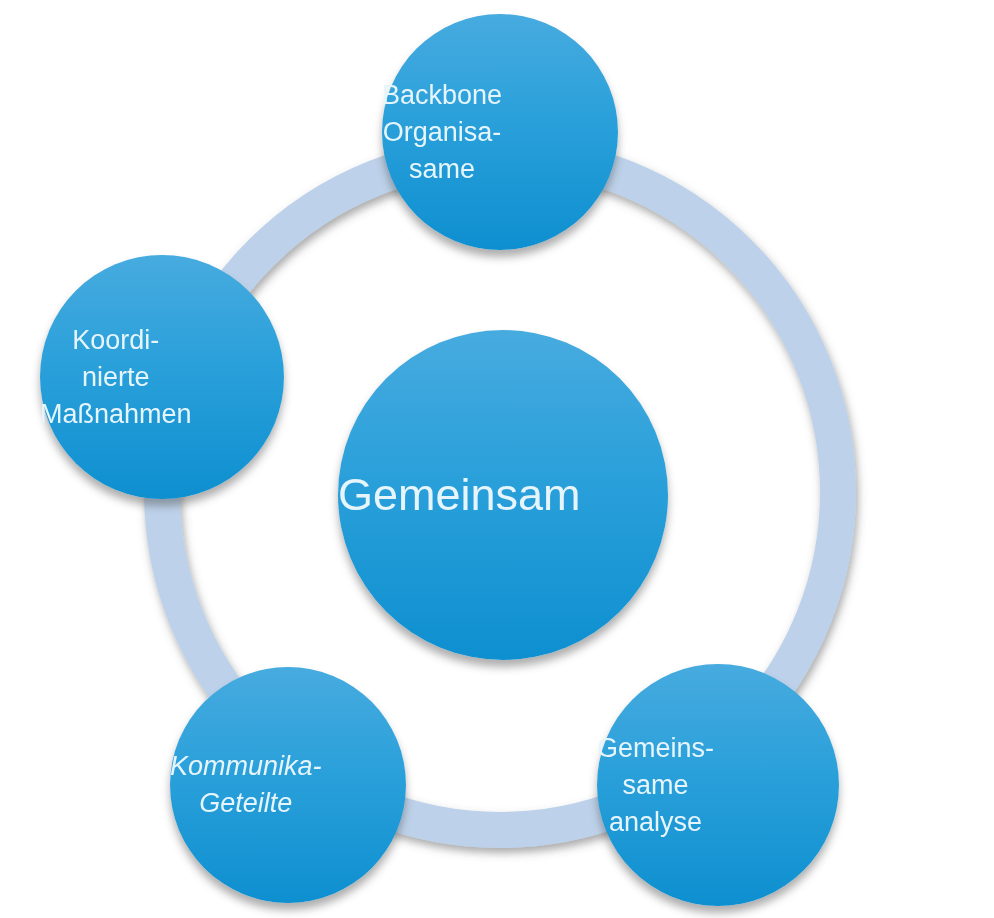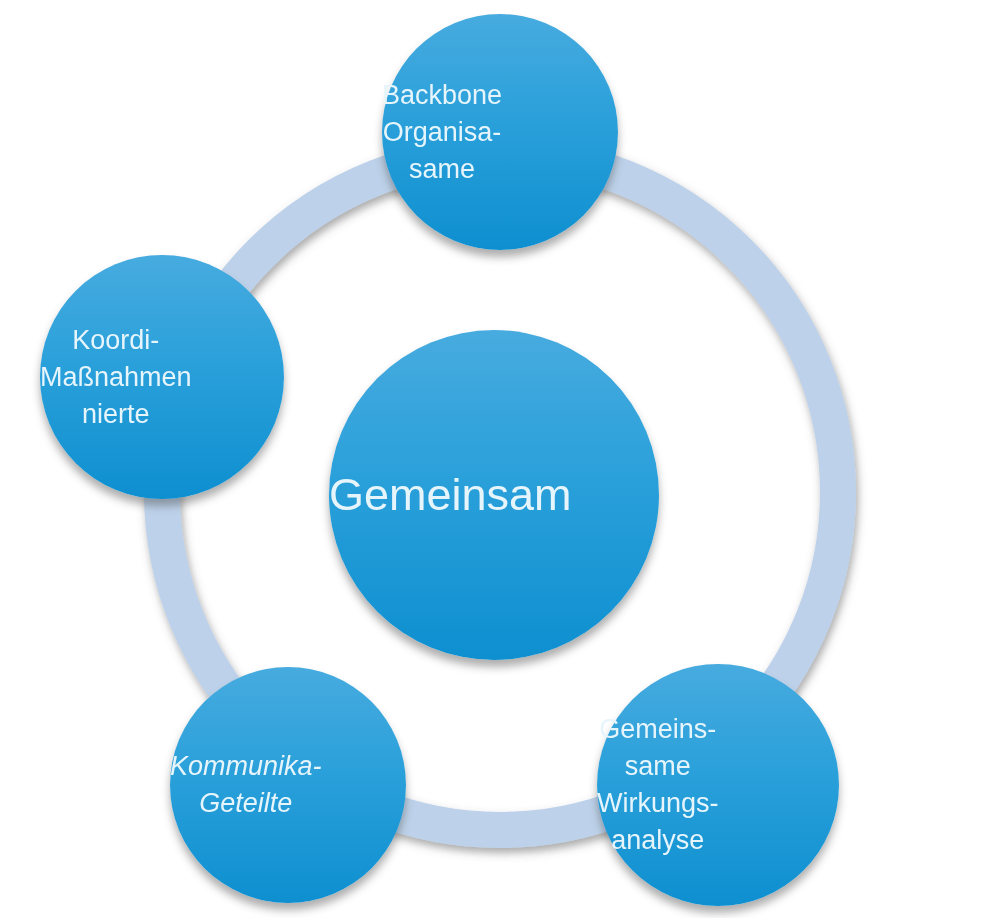--- a/index.html
+++ b/index.html
@@ -27,21 +27,21 @@
     justify-content: flex-start;
     text-align: center;
     color: #e6f5fc;
     z-index: 1;
   }
   .node .line { display: block; }
   .sat { font-size: 27px; line-height: 37px; }
   .center-node { font-size: 45px; line-height: 62px; }
 
   
-  .node-center        { left: 329px; top: 330px; width: 330px; height: 330px; }
+  .node-center        { left: 338px; top: 330px; width: 330px; height: 330px; }
   .node-top           { left: 382px; top:  14px; width: 236px; height: 236px; }
   .node-right         { left: 716px; top: 258px; width: 247px; height: 247px; }
   .node-bottom-right  { left: 597px; top: 664px; width: 242px; height: 242px; }
   .node-bottom-left   { left: 170px; top: 667px; width: 236px; height: 236px; font-style: italic; }
   .node-left          { left:  40px; top: 255px; width: 244px; height: 244px; }
 </style>
 </head>
 <body>
 
 <div class="canvas">
@@ -67,33 +67,32 @@
       <span class="line">Organisa-</span>
       <span class="line">same</span>
     </div>
   </div>
 
 
   <div class="node sat node-bottom-right">
     <div>
       <span class="line">Gemeins-</span>
       <span class="line">same</span>
-      <span class="line">Wirkungs-</span>
       <span class="line">analyse</span>
     </div>
   </div>
 
   <div class="node sat node-bottom-left">
     <div>
       <span class="line">Kommunika-</span>
       <span class="line">Geteilte</span>
     </div>
   </div>
 
   <div class="node sat node-left">
     <div>
       <span class="line">Koordi-</span>
+      <span class="line">nierte</span>
       <span class="line">Maßnahmen</span>
-      <span class="line">nierte</span>
     </div>
   </div>
 
 </div>
 
 </body></html>

